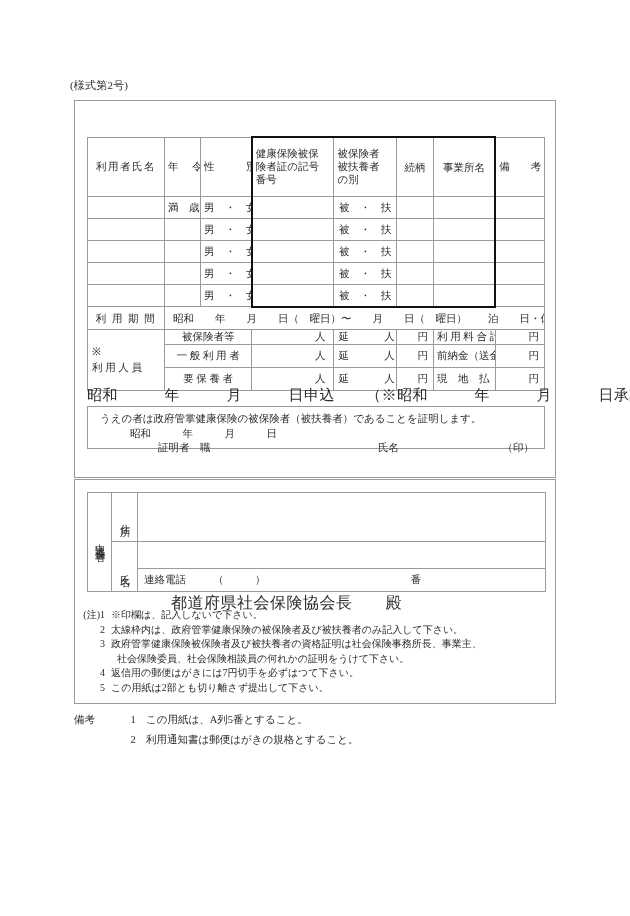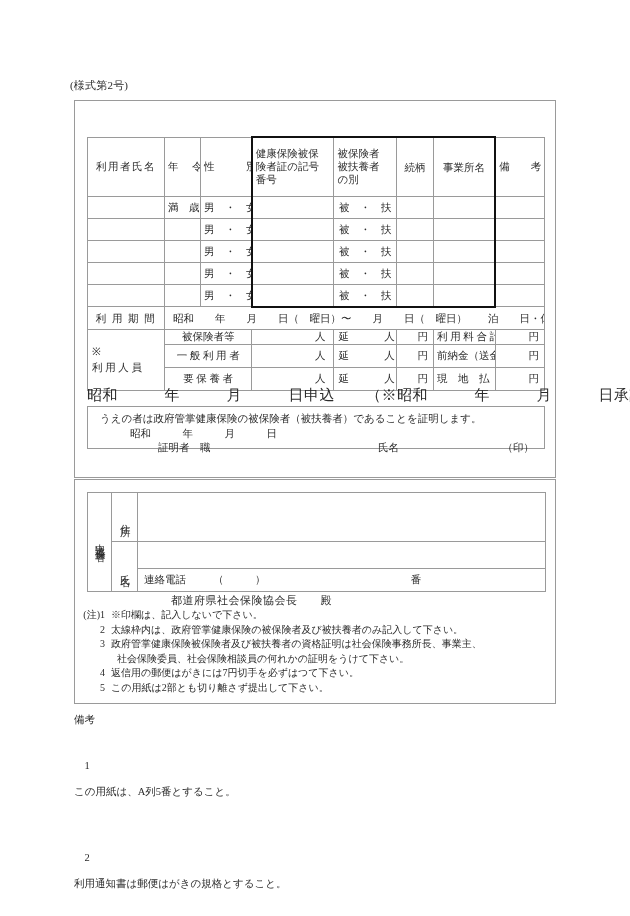--- a/index.html
+++ b/index.html
@@ -127,21 +127,21 @@
     width: 458px;
     font-size: 10.5px;
     padding-left: 28px;
   }
   #applicant-table td { height: 26px; }
 
   
   .addressee {
     position: absolute;
     left: 96px; top: 113px;
-    font-size: 11px;
+    font-size: 16px;
     letter-spacing: 0.5px;
     white-space: nowrap;
     text-align: right;
   }
   .notes {
     position: absolute;
     left: 0px; top: 128px;
     width: 482px;
     font-size: 10px;
     font-family: Liberation Serif, serif;
@@ -166,21 +166,20 @@
   .remarks {
     position: absolute;
     left: 74px; top: 710px;
     width: 500px;
     font-size: 10.5px;
   }
   .remarks .rrow {
     display: flex;
     line-height: 1.9;
     white-space: nowrap;
-    flex-direction: column;
   }
   .remarks .rlabel { width: 46px; flex: 0 0 46px; }
   .remarks .rnum   { width: 26px; flex: 0 0 26px; text-align: center; }
   .remarks .rtext  { flex: 1 1 auto; }
 </style>
 </head>
 <body>
 
 <div class="page">
 

